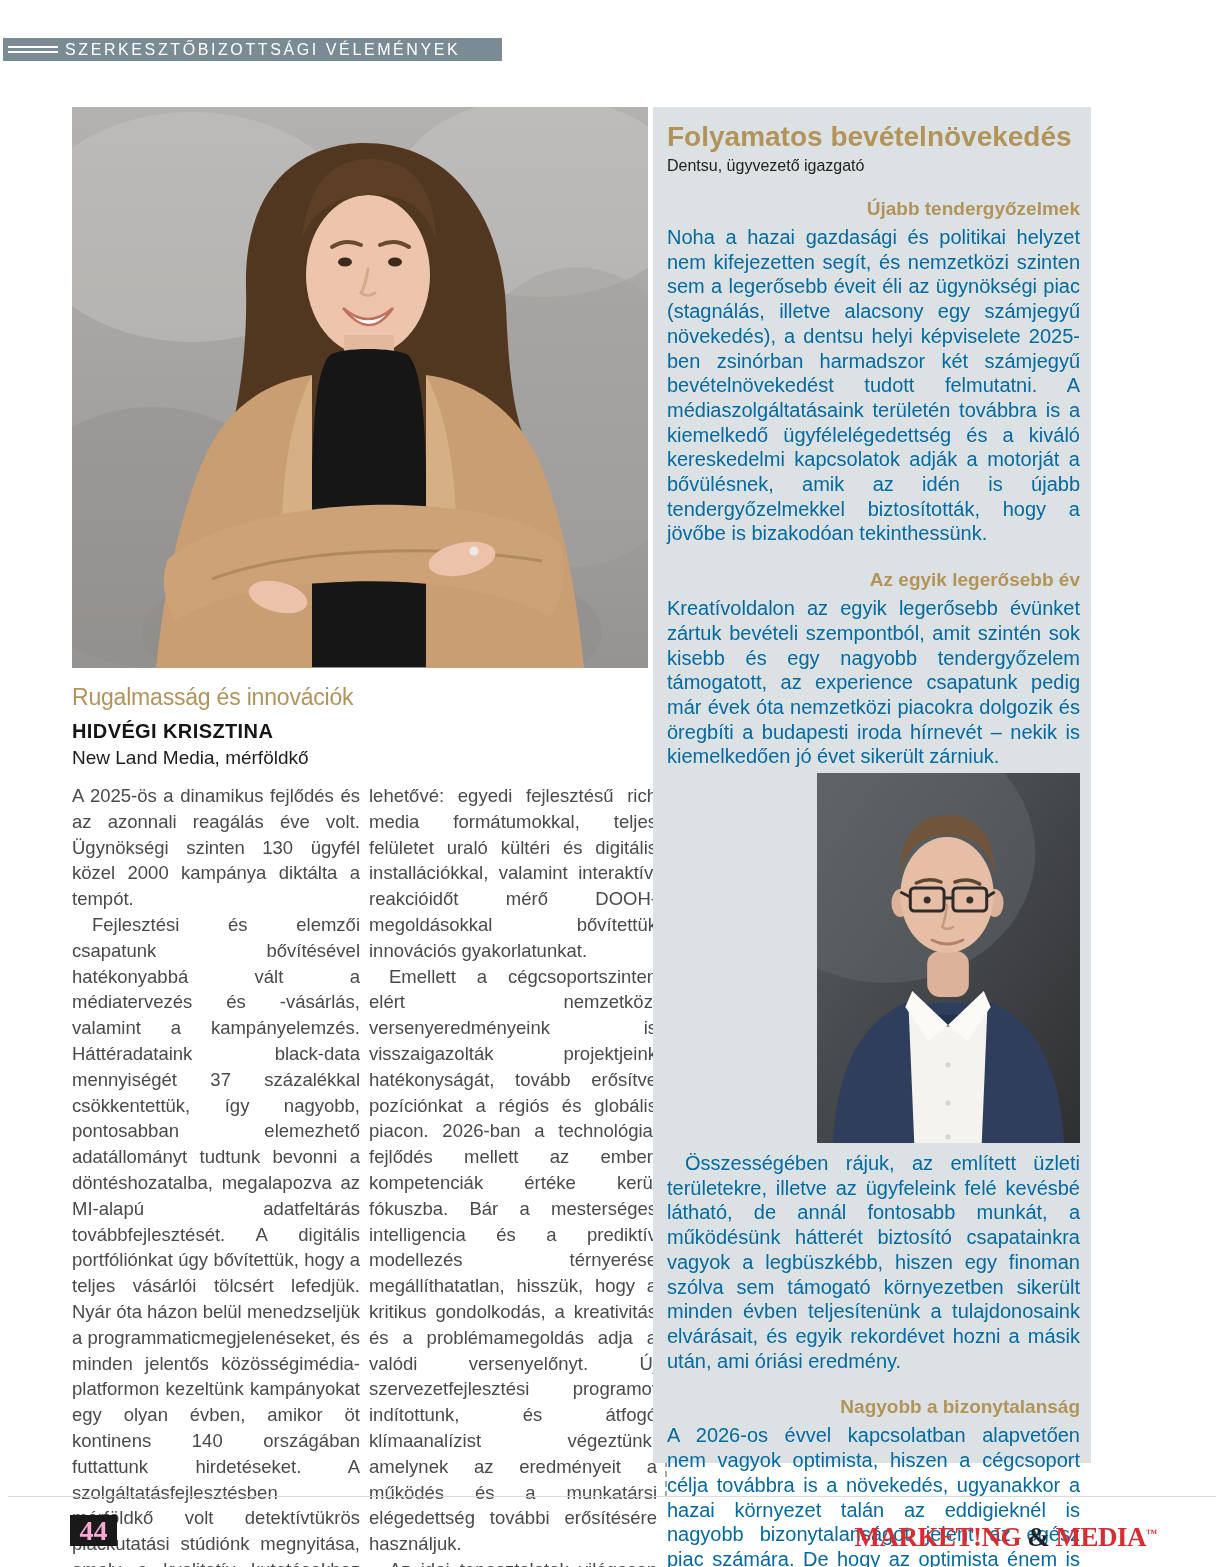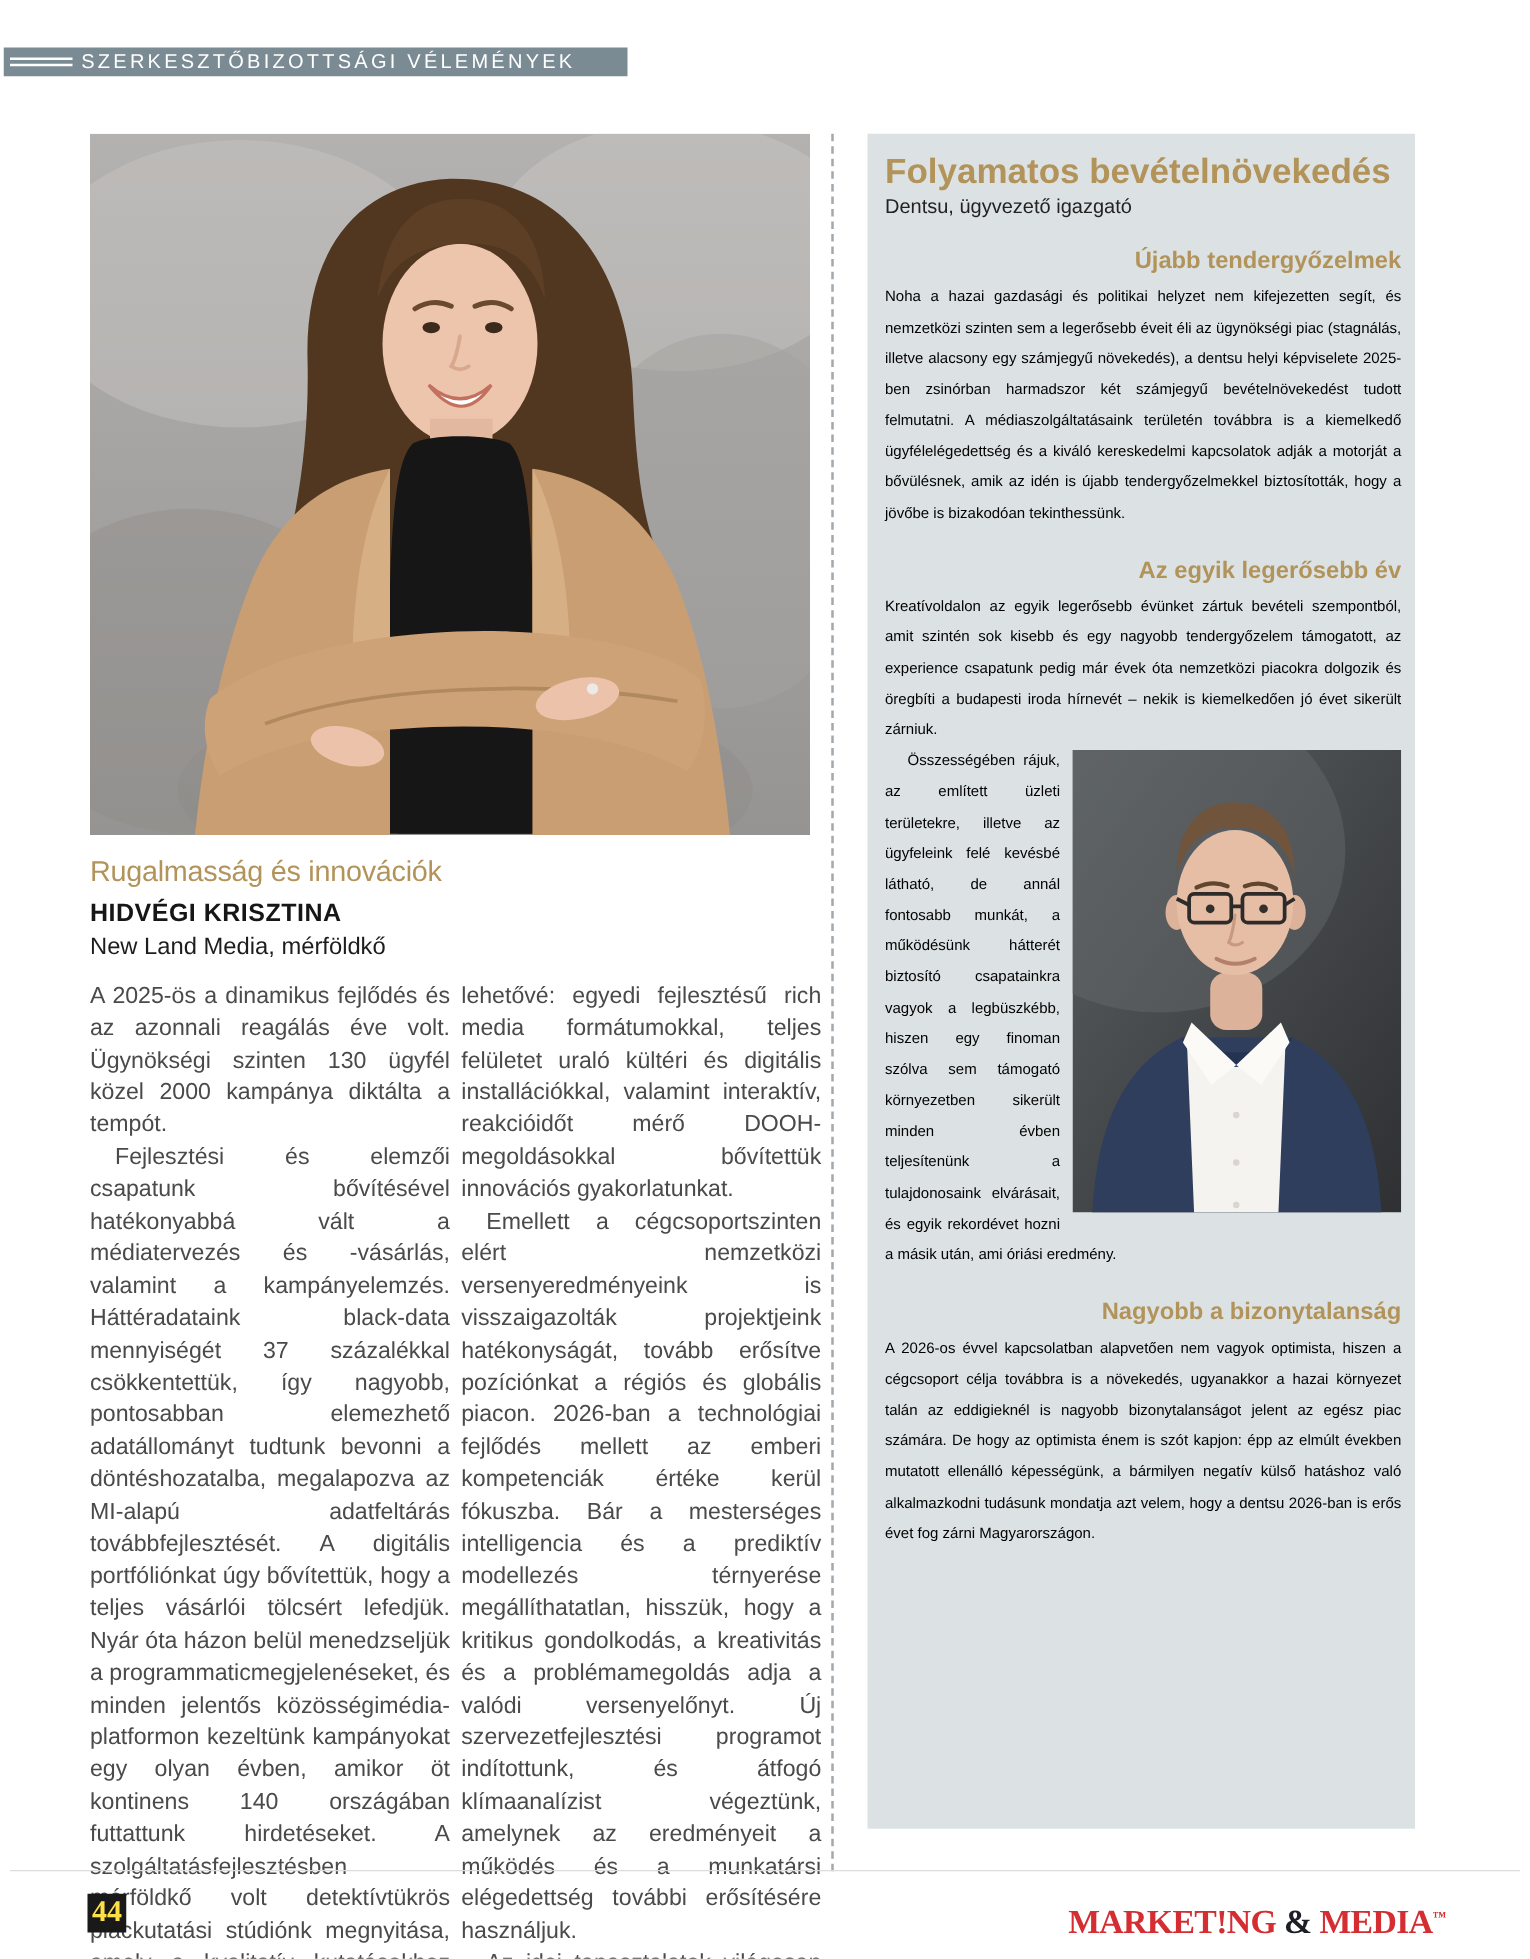--- a/index.html
+++ b/index.html
@@ -24,34 +24,34 @@
   .col{position:absolute;top:783px;width:288px;}
   .col-1{left:72px;}
   .col-2{left:369px;}
   .col p{margin:0;font-size:18.5px;line-height:25.8px;color:#4a4a4a;text-align:justify;hyphens:auto;-webkit-hyphens:auto;}
   .col p.indent{text-indent:20px;}
 
   
   .divider{position:absolute;left:665px;top:107px;height:1390px;width:0;border-left:2px dashed #a2a8ab;}
 
   
-  .panel{position:absolute;left:694px;top:107px;width:438px;height:1356px;background:#dce2e3;box-sizing:border-box;padding:12px 11px 0 14px;}
+  .panel{position:absolute;left:653px;top:107px;width:438px;height:1356px;background:#dce2e3;box-sizing:border-box;padding:12px 11px 0 14px;}
   .panel-title{font-size:28px;font-weight:bold;color:#b2935a;line-height:32px;margin-top:2px;}
   .panel-author{font-size:19px;font-weight:bold;color:#161616;margin-top:6px;letter-spacing:0.3px;}
   .panel-role{font-size:16px;color:#222222;margin-top:4px;}
   .section-heading{font-size:19px;font-weight:bold;color:#b2935a;margin-top:23px;margin-bottom:5px;text-align:right;}
-  .panel p{margin:0;font-size:12px;line-height:24.7px;color:#000000;text-align:justify;hyphens:auto;-webkit-hyphens:auto;}
+  .panel p{margin:0;font-size:20px;line-height:24.7px;color:#0369a1;text-align:justify;hyphens:auto;-webkit-hyphens:auto;}
   .panel p.indent{text-indent:18px;}
   .photo-man{float:right;width:263px;height:370px;margin:4px 0 8px 10px;}
   .photo-man svg{display:block;width:100%;height:100%;}
 
   
   .footer-rule{position:absolute;left:8px;top:1496px;width:1208px;height:1px;background:#dcdcdc;}
-  .page-number{position:absolute;left:70px;top:1515px;width:31px;height:31px;background:#191919;color:#fde047;
-               font-family:"Liberation Serif",serif;font-weight:bold;font-size:24px;display:flex;align-items:center;justify-content:center;}
+  .page-number{position:absolute;left:70px;top:1515px;width:47px;height:31px;background:#191919;color:#f9a8d4;
+               font-family:"Liberation Serif",serif;font-weight:bold;font-size:28px;display:flex;align-items:center;justify-content:center;}
   .logo{position:absolute;right:67px;top:1522px;font-family:"Liberation Serif",serif;font-weight:bold;font-size:27px;color:#d42e33;white-space:nowrap;letter-spacing:-0.5px;}
   .logo .amp{color:#1c2026;}
   .logo sup{font-size:11px;vertical-align:9px;letter-spacing:0;}
 </style>
 </head>
 <body>
 
 <div class="header-bar">
   <div class="double-rule">
       <div></div>

